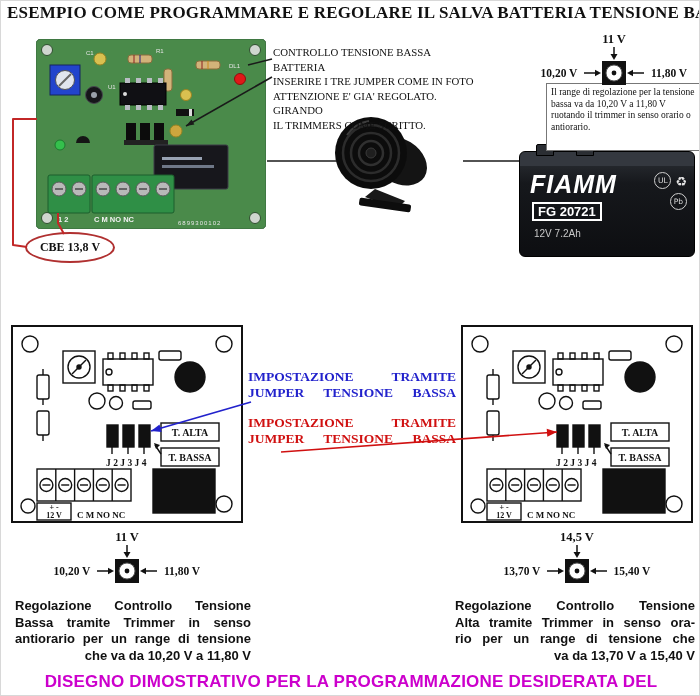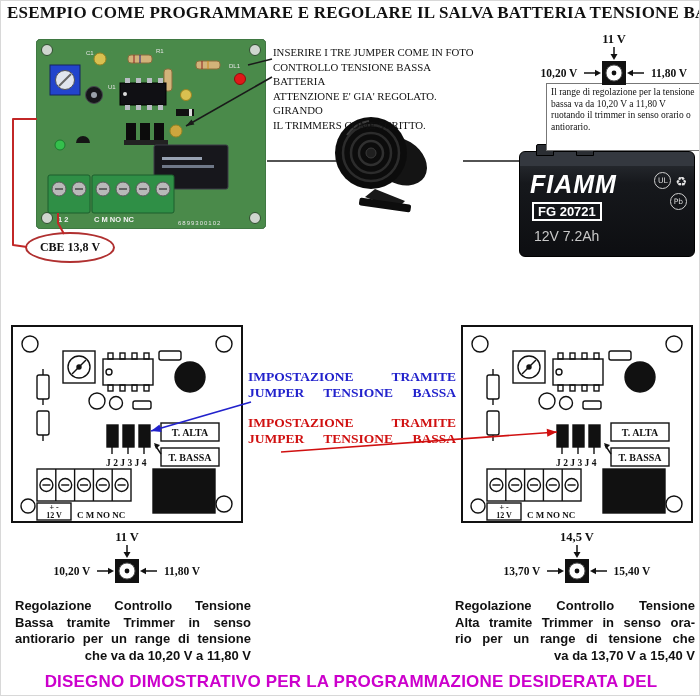--- a/index.html
+++ b/index.html
@@ -23,21 +23,21 @@
               background:#fff;padding:3px 4px;font-size:9.5px;line-height:11.5px;z-index:3;}
   .battery{left:518px;top:150px;width:174px;height:104px;background:linear-gradient(#2e3238,#16181c 30%,#0d0e11);
            border:1px solid #000;border-radius:6px;z-index:2;}
   .btop{position:absolute;left:0;top:0;right:0;height:14px;background:#34383f;border-radius:6px 6px 0 0;}
   .bterm{position:absolute;top:-8px;width:16px;height:10px;background:#2b2e33;border:1px solid #000;border-radius:2px 2px 0 0;}
   .bterm.t1{left:16px;} .bterm.t2{left:56px;}
   .fiamm{position:absolute;left:10px;top:18px;color:#fff;font-family:"Liberation Sans",sans-serif;
          font-style:italic;font-weight:bold;font-size:25px;letter-spacing:1px;}
   .bmodel{position:absolute;left:12px;top:50px;color:#fff;border:2px solid #fff;padding:0 4px;
           font-family:"Liberation Sans",sans-serif;font-weight:bold;font-size:13px;}
-  .bspec{position:absolute;left:14px;top:76px;color:#c9c9c9;font-family:"Liberation Sans",sans-serif;font-size:14px;text-align:right;}
+  .bspec{position:absolute;left:14px;top:76px;color:#c9c9c9;font-family:"Liberation Sans",sans-serif;font-size:10px;text-align:right;}
   .bicons{position:absolute;right:7px;top:20px;width:52px;display:flex;flex-wrap:wrap;gap:4px;justify-content:flex-end;
           color:#ddd;font-family:"DejaVu Sans",sans-serif;font-size:9px;align-items:flex-end;}
   .badge{border:1px solid #cfcfcf;border-radius:50%;width:15px;height:15px;display:flex;align-items:center;justify-content:center;font-size:7.5px;}
   .glyph{font-size:13px;color:#e4e4e4;}
   .cbe{left:24px;top:231px;width:86px;height:27px;border:2px solid #b03030;border-radius:50%;
        display:flex;align-items:center;justify-content:center;font-weight:bold;font-size:12px;z-index:4;background:#fff;}
 
   
   .board-box{width:228px;height:194px;border:2px solid #111;background:#fff;z-index:2;}
   .bb-left{left:10px;top:324px;} .bb-right{left:460px;top:324px;}
@@ -164,22 +164,22 @@
       <text x="58" y="183" class="silk">C M NO NC</text>
       <text x="142" y="186" class="silk-s" letter-spacing="1">6899300102</text>
       <text x="50" y="16" class="silk-s">C1</text>
       <text x="120" y="14" class="silk-s">R1</text>
       <text x="72" y="50" class="silk-s">U1</text>
       <text x="193" y="29" class="silk-s">DL1</text>
     </g>
   </svg>
 
   <div class="abs instr">
+    <div>CONTROLLO TENSIONE BASSA BATTERIA</div>
     <div>INSERIRE I TRE JUMPER COME IN FOTO</div>
-    <div>CONTROLLO TENSIONE BASSA BATTERIA</div>
     <div>ATTENZIONE E' GIA' REGOLATO. GIRANDO</div>
     <div>IL TRIMMERS COME SCRITTO.</div>
   </div>
 
   <svg class="abs siren" viewBox="0 0 104 112">
     <ellipse cx="68" cy="58" rx="30" ry="22" transform="rotate(32 68 58)" fill="#141414"></ellipse>
     <path d="M 44 86 L 74 98 L 66 106 L 34 94 Z" fill="#181818"></path>
     <rect x="28" y="98" width="52" height="8" rx="2" transform="rotate(8 54 102)" fill="#0d0d0d"></rect>
     <g>
       <circle cx="40" cy="50" r="36" fill="#0c0c0c"></circle>

